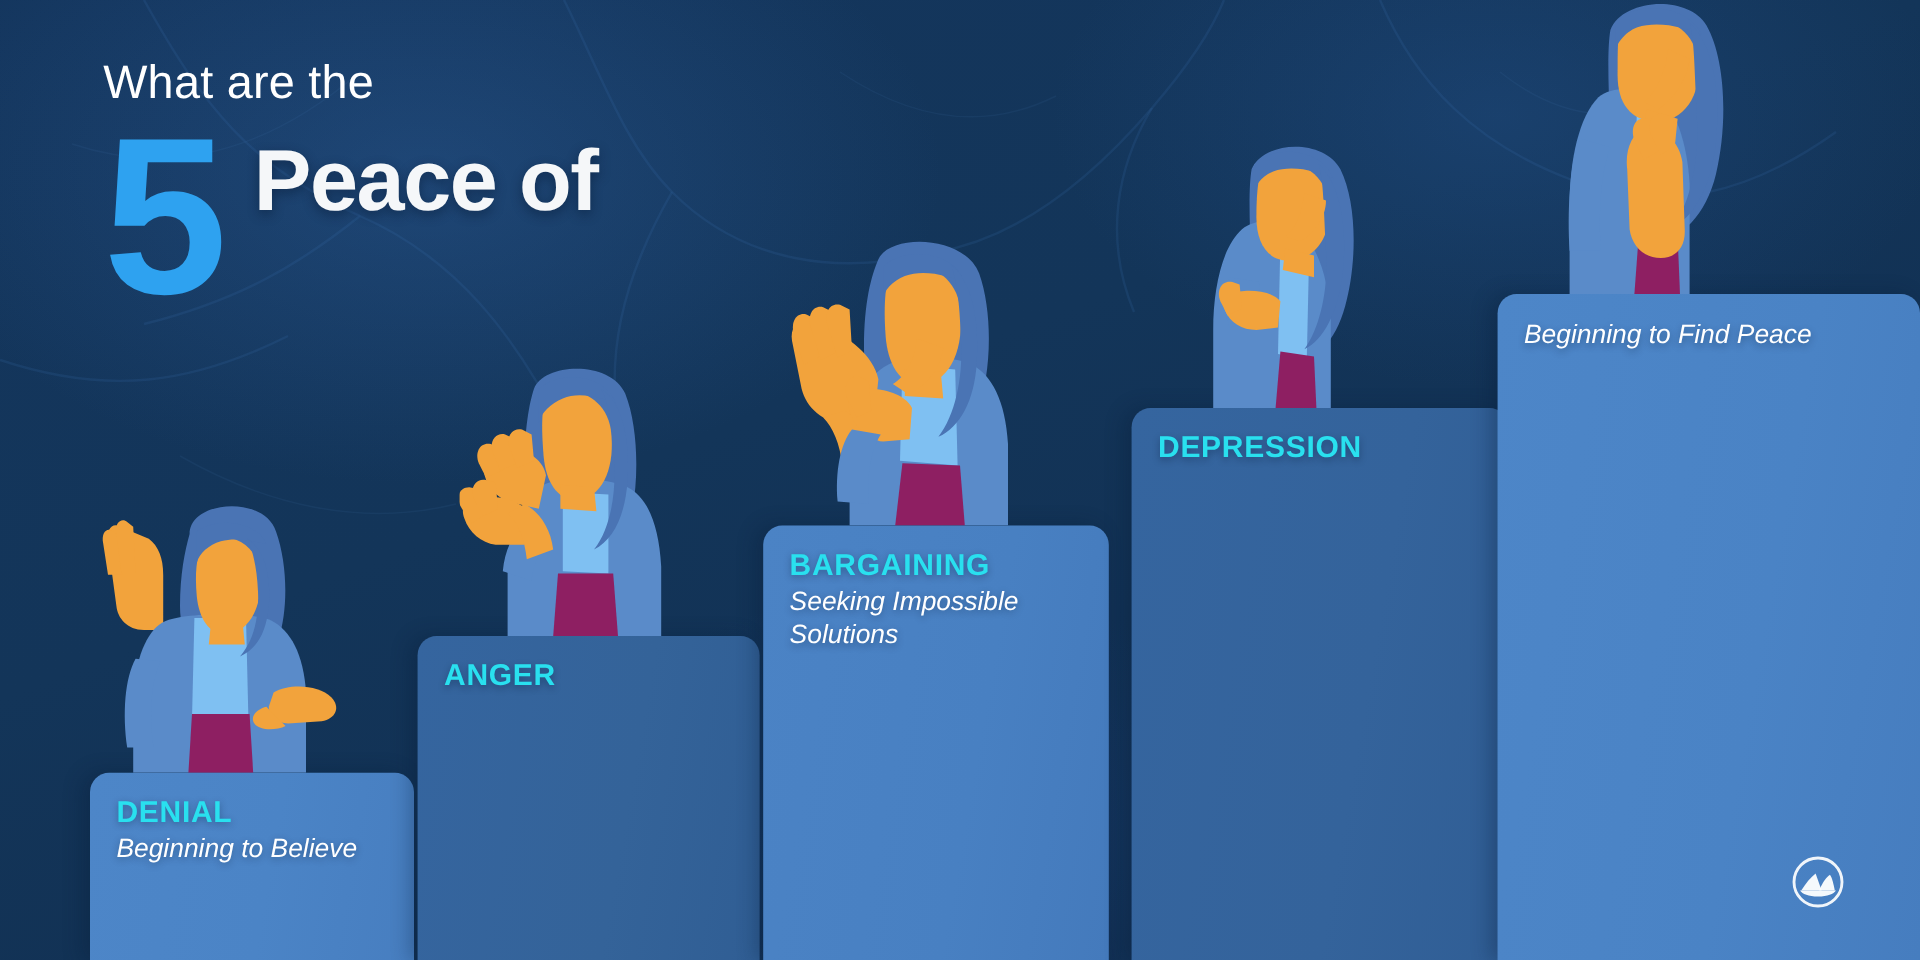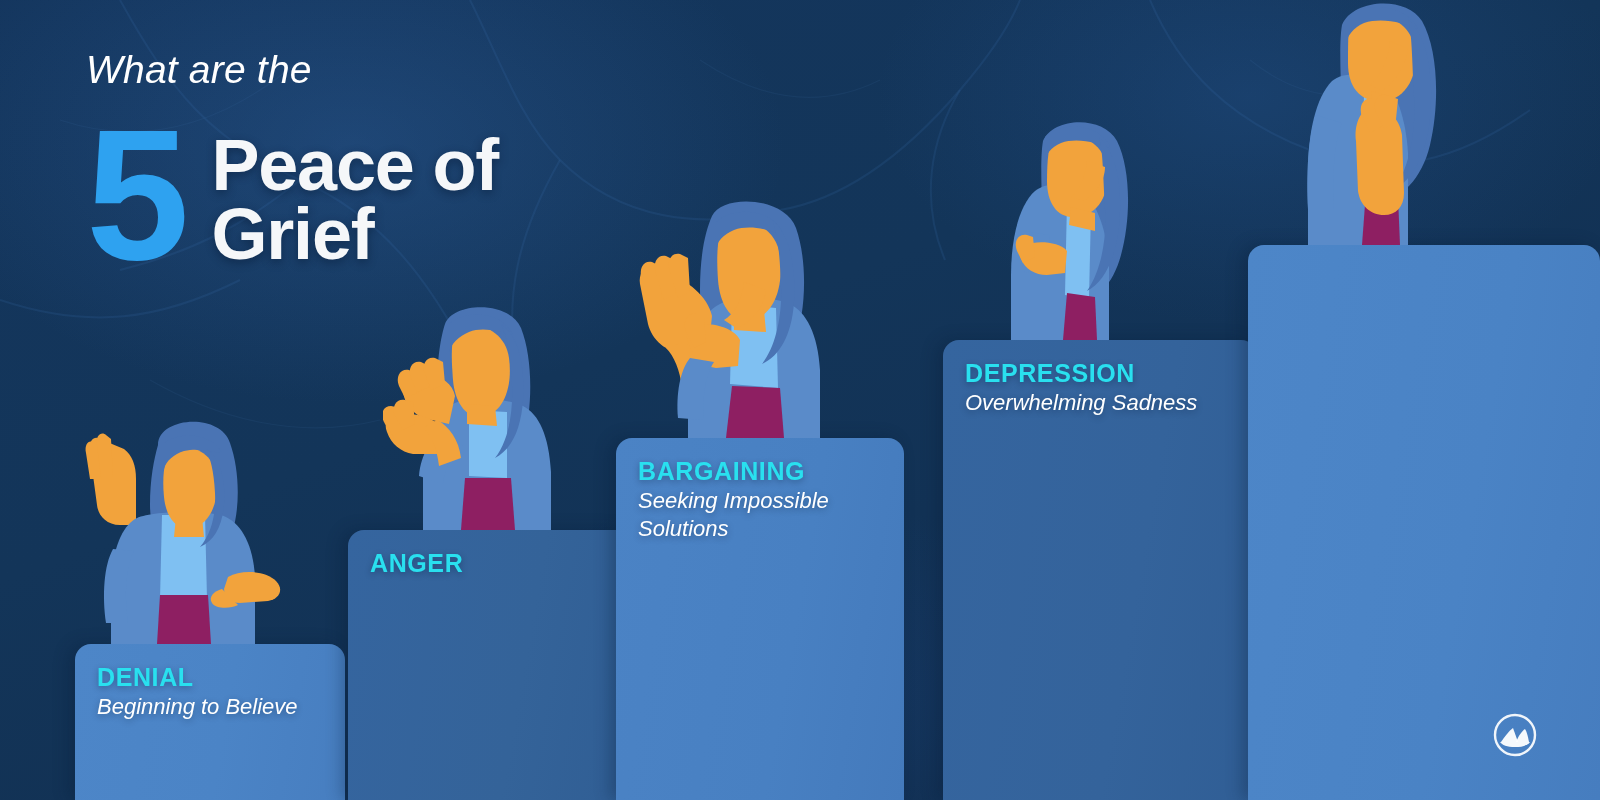--- a/index.html
+++ b/index.html
@@ -14,22 +14,22 @@
       radial-gradient(ellipse 700px 420px at 22% 18%, rgba(56,110,180,.30) 0%, rgba(56,110,180,0) 62%),
       radial-gradient(ellipse 620px 380px at 78% 12%, rgba(44,96,165,.26) 0%, rgba(44,96,165,0) 60%),
       radial-gradient(ellipse 520px 300px at 48% 86%, rgba(30,70,130,.35) 0%, rgba(30,70,130,0) 65%),
       linear-gradient(160deg,#14365e 0%,#133559 42%,#102c4d 100%);
   }
   
   .veins{position:absolute;inset:0;pointer-events:none;opacity:.5;}
   
   .title-block{position:absolute;left:86px;top:50px;width:700px;}
   .kicker{
-    font-style:italic;font-weight:400;font-size:39px;color:#ffffff;
-    letter-spacing:.2px;line-height:1;margin:0 0 28px 0;
+    font-weight:400;font-size:39px;color:#ffffff;
+    letter-spacing:.2px;line-height:1;margin:0 0 14px 0;
   }
   .headline-row{display:flex;align-items:flex-start;}
   .big-number{
     font-size:186px;line-height:.80;font-weight:700;color:#2ea2f0;
     letter-spacing:-4px;margin:4px 26px 0 0;display:block;
   }
   .headline{
     font-size:72px;line-height:.96;font-weight:700;color:#f5f7f9;
     letter-spacing:-1.2px;margin-top:14px;
     text-shadow:0 3px 10px rgba(5,20,45,.45);
@@ -80,21 +80,20 @@
       <path d="M380,420 C300,440 220,420 150,380"></path>
     </g>
   </svg>
 
   <div class="title-block">
     <div class="kicker">What are the</div>
     <div class="headline-row">
       <span class="big-number">5</span>
       <div class="headline">
         <div>Peace of</div>
-        <div>Grief</div>
       </div>
     </div>
   </div>
 
   <div class="step" style="left:75px;width:270px;height:156px;">
     <div class="bar" style="background:linear-gradient(100deg,#4d86c8 0%,#4b84c6 55%,#477ec0 100%);"></div>
     <div class="figure" style="left:5px;width:215px;height:235px;">
       <svg viewBox="0 0 215 235" width="215" height="235">
 
         <path d="M78,36 C78,8 140,3 150,34 C160,62 160,100 152,124 C146,142 120,150 106,148 C84,145 70,126 70,96 C70,70 74,50 78,36Z" fill="#4a74b4"></path>
@@ -161,21 +160,21 @@
         <path d="M22,100 C14,98 8,106 12,116 L20,130 L32,124 L30,102Z" fill="#f2a33c"></path>
 
         <path d="M54,120 C66,126 76,140 78,158 L56,166 C54,148 48,134 40,128Z" fill="#f2a33c"></path>
       </svg>
     </div>
     <div class="bar-text">
       <div class="stage-name">ANGER</div>
     </div>
   </div>
 
-  <div class="step" style="left:616px;width:288px;height:362px;">
+  <div class="step" style="left:636px;width:288px;height:362px;">
     <div class="bar" style="background:linear-gradient(100deg,#4b83c5 0%,#4880c2 60%,#447abc 100%);"></div>
     <div class="figure" style="left:8px;width:200px;height:240px;">
       <svg viewBox="0 0 200 240" width="200" height="240">
 
         <path d="M88,18 C98,-4 160,-2 172,30 C184,64 182,116 170,146 C160,172 128,180 110,172 C86,162 76,134 76,92 C76,54 82,32 88,18Z" fill="#4a74b4"></path>
 
         <path d="M96,106 C76,116 66,142 64,178 L64,240 L196,240 L196,172 C194,136 182,114 166,106 C150,98 110,98 96,106Z" fill="#5a8bc9"></path>
 
         <path d="M108,106 L152,110 L154,190 L106,186Z" fill="#7fc0f2"></path>
 
@@ -232,21 +231,20 @@
         <path d="M34,116 C28,128 28,146 34,158 L62,150 L58,120Z" fill="#5a8bc9"></path>
 
         <path d="M40,128 C32,126 26,134 30,144 C34,154 44,160 56,160 L74,158 L76,136 C70,128 52,126 42,128Z" fill="#f2a33c"></path>
         <path d="M36,120 C28,118 22,126 26,136 L32,148 L44,142 L42,122Z" fill="#f2a33c"></path>
 
         <path d="M92,86 C104,80 114,66 114,52 L96,46 C94,64 88,76 80,82Z" fill="#f2a33c"></path>
       </svg>
     </div>
     <div class="bar-text">
       <div class="stage-name">DEPRESSION</div>
-      <div class="stage-desc">Overwhelming Sadness</div>
     </div>
   </div>
 
   <div class="step" style="left:1248px;width:352px;height:555px;">
     <div class="bar" style="background:linear-gradient(100deg,#4d86c8 0%,#4a83c5 60%,#467dbf 100%);"></div>
     <div class="figure" style="left:50px;width:150px;height:250px;">
       <svg viewBox="0 0 150 250" width="150" height="250">
 
         <path d="M44,30 C54,4 108,0 124,26 C140,54 142,108 132,150 C124,184 102,206 80,206 C58,206 48,184 46,150 C44,112 40,52 44,30Z" fill="#4a74b4"></path>
 
@@ -267,20 +265,21 @@
 
         <path d="M72,112 C62,116 56,130 58,146 L60,196 C62,210 72,220 86,220 C98,220 106,212 106,198 L104,140 C102,124 88,110 76,110Z" fill="#f2a33c"></path>
 
         <path d="M74,104 C66,102 60,110 64,122 L72,138 L86,130 L84,106Z" fill="#f2a33c"></path>
         <path d="M88,100 C80,98 74,106 78,118 L86,134 L98,126 L96,102Z" fill="#f2a33c"></path>
 
         <path d="M18,120 C10,142 8,182 10,214 L36,214 C34,182 36,148 44,128Z" fill="#5a8bc9"></path>
       </svg>
     </div>
     <div class="bar-text">
+      <div class="stage-desc">Beginning to Find Peace</div>
     </div>
   </div>
 
   <div class="logo">
     <svg viewBox="0 0 46 46" width="46" height="46">
       <circle cx="23" cy="23" r="20" fill="none" stroke="#ffffff" stroke-width="2.4" opacity=".92"></circle>
       <path d="M9,30 C13,24 17,19 21,16 L26,30 Z" fill="#ffffff" opacity=".95"></path>
       <path d="M24,30 C27,23 30,19 33,17 C35,20 36,25 37,30 Z" fill="#ffffff" opacity=".95"></path>
       <path d="M8,30 L38,30 C36,33 31,35 23,35 C15,35 10,33 8,30 Z" fill="#ffffff" opacity=".95"></path>
     </svg>

